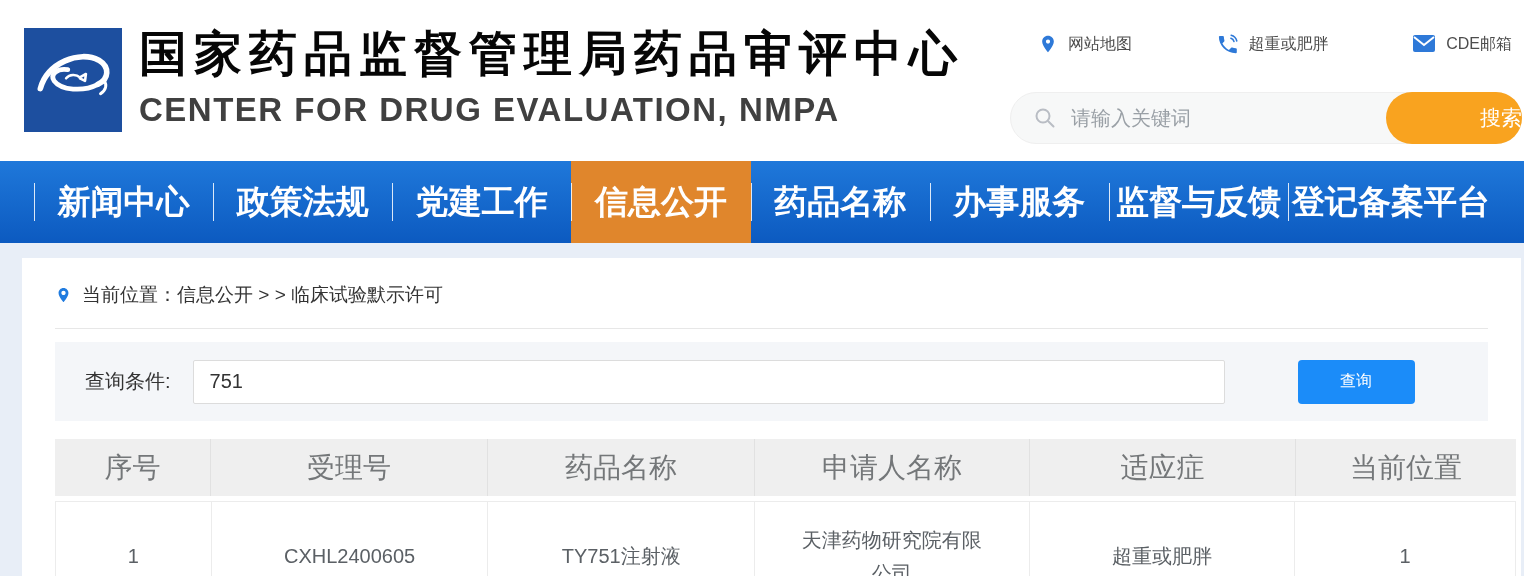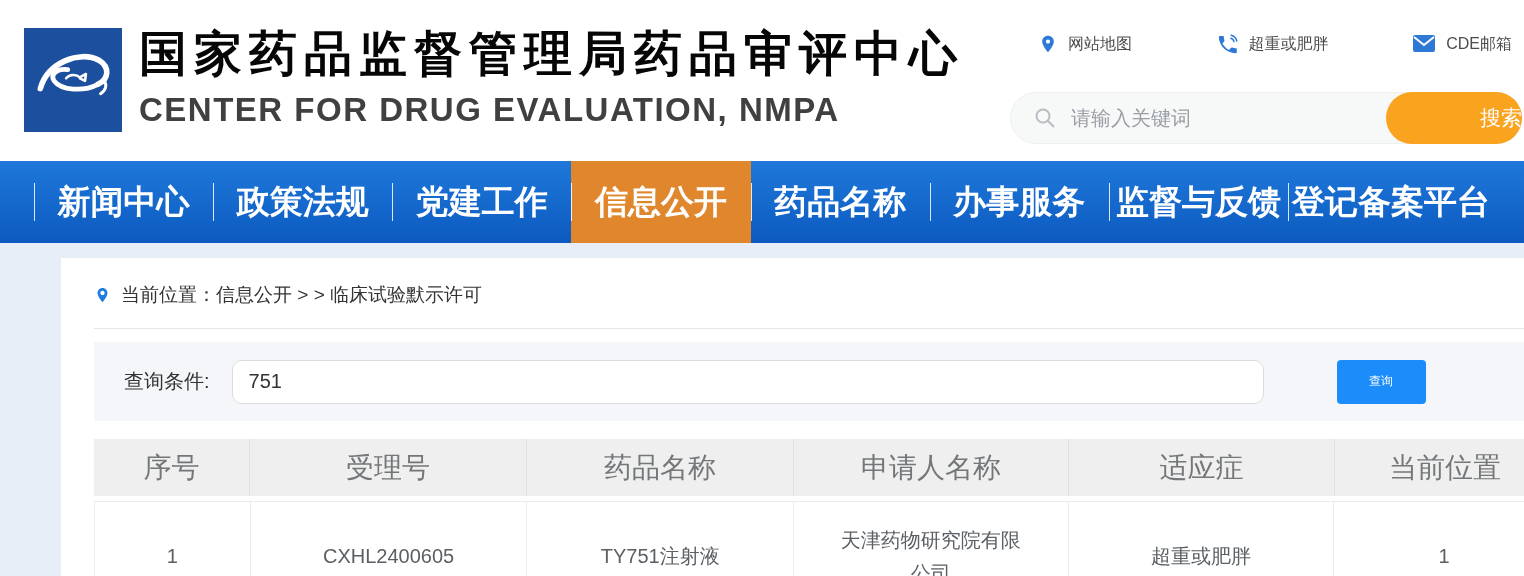--- a/index.html
+++ b/index.html
@@ -34,36 +34,36 @@
   .nav { height:82px; background:linear-gradient(180deg,#1f78da 0%,#0c5ac0 100%);
     display:flex; align-items:stretch; padding:0 30px 0 34px; }
   .nav-item { position:relative; flex:1; display:flex; align-items:center; justify-content:center;
     color:#fff; font-size:33px; font-weight:700; cursor:pointer; white-space:nowrap; }
   .nav-item::before { content:""; position:absolute; left:0; top:22px; width:1px; height:38px;
     background:rgba(255,255,255,.85); }
   .nav-item.active { background:#e0862c; }
   .nav-item.wide { flex:1.15; }
 
   
-  .main-bg { background:#e8eef7; height:333px;padding-left:39px; }
+  .main-bg { background:#e8eef7; height:333px; }
   .wrapper { width:1499px; margin-left:22px; background:#fff; padding:0 33px;
     height:318px; position:relative; top:15px; }
 
   .breadcrumb { display:flex; align-items:center; gap:10px; padding:24px 0 20px;
     border-bottom:1px solid #e7e7e7; font-size:19px; color:#333; }
   .breadcrumb svg { flex:none; }
 
   .query-box { margin-top:13px; height:79px; background:#f4f6f9; display:flex;
     align-items:center; padding-left:30px; }
   .query-label { font-size:20px; color:#333; }
   .query-input { width:1032px; height:44px; margin-left:22px; background:#fff;
-    border:1px solid #dcdcdc; border-radius:10px; padding:0 16px; font-size:20px;
+    border:1px solid #dcdcdc; border-radius:2px; padding:0 16px; font-size:20px;
     color:#333; outline:none; font-family:inherit; }
-  .query-btn { width:89px; height:44px; margin-left:73px; background:#1b8cf9; border:none;
-    border-radius:4px; color:#fff; font-size:12px; cursor:pointer; font-family:inherit; }
+  .query-btn { width:117px; height:44px; margin-left:73px; background:#1b8cf9; border:none;
+    border-radius:4px; color:#fff; font-size:16px; cursor:pointer; font-family:inherit; }
 
   .result-table { margin-top:18px; margin-right:-28px; }
   .thead, .trow { display:grid; grid-template-columns:156fr 277fr 267fr 275fr 266fr 220fr; }
   .thead { height:57px; background:#efefef; }
   .th { display:flex; align-items:center; justify-content:center; font-size:28px;
     color:#747779; border-right:1px solid #e1e1e1; }
   .th:last-child { border-right:none; }
   .trow { margin-top:5px; background:#fff; border:1px solid #ececec; border-bottom:none; min-height:110px; }
   .td { display:flex; align-items:center; justify-content:center; text-align:center;
     font-size:20px; color:#5b6065; border-right:1px solid #ececec; line-height:33px; padding:10px 38px; }

